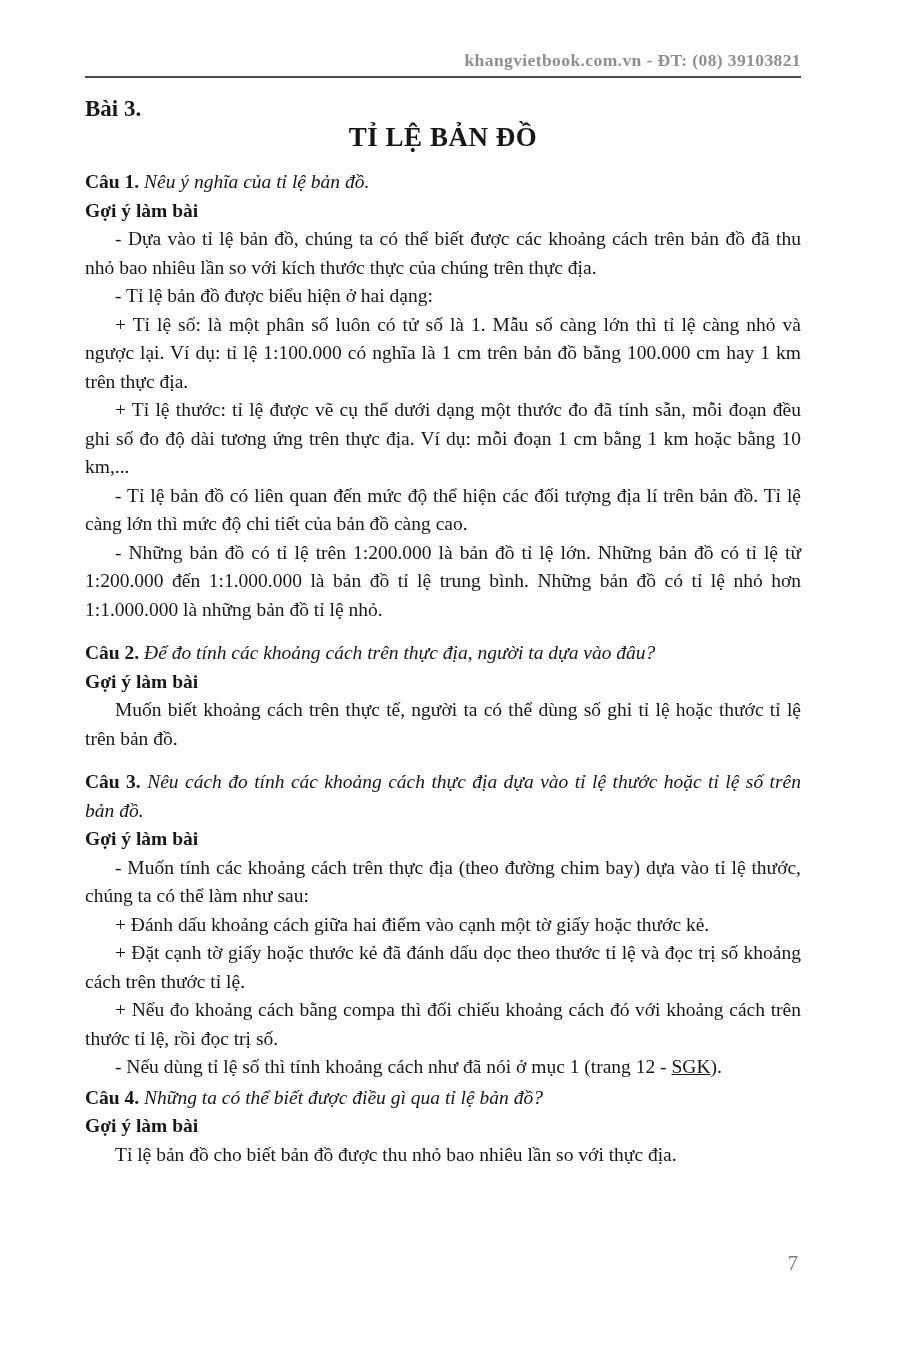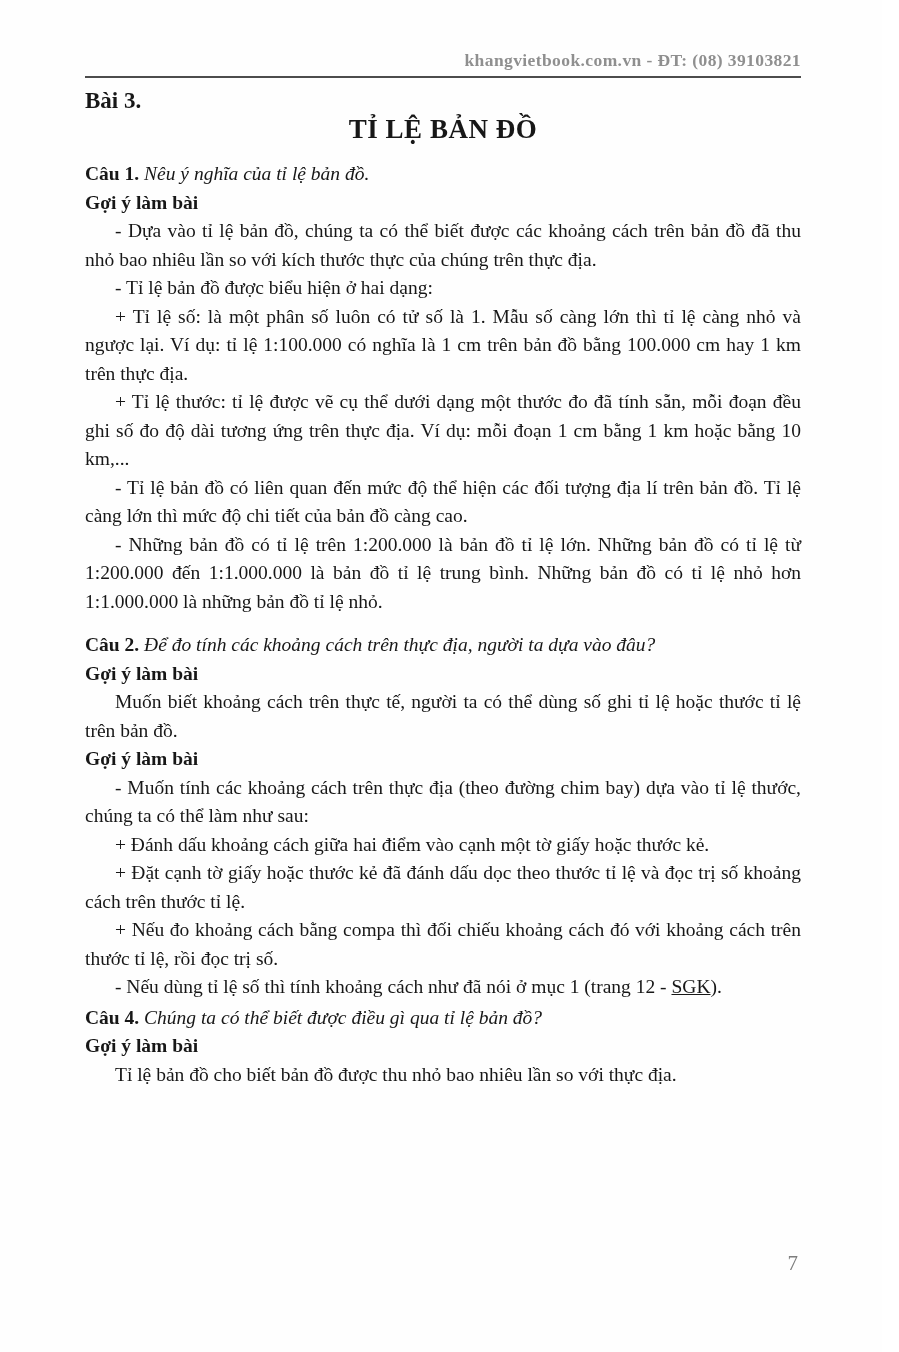--- a/index.html
+++ b/index.html
@@ -22,21 +22,21 @@
     letter-spacing: 0.4px;
   }
   .header-rule {
     border: none;
     border-top: 2.5px solid #4c4c4c;
     margin-top: 5px;
   }
   .lesson-label {
     font-weight: bold;
     font-size: 23px;
-    margin-top: 10px;
+    margin-top: 18px;
   }
   .page-title {
     text-align: center;
     font-weight: bold;
     font-size: 27px;
     letter-spacing: 0.5px;
   }
   .question {
     margin-top: 15px;
     font-size: 19.5px;
@@ -83,26 +83,27 @@
   <p class="para">- Tỉ lệ bản đồ được biểu hiện ở hai dạng:</p>
   <p class="para">+ Tỉ lệ số: là một phân số luôn có tử số là 1. Mẫu số càng lớn thì tỉ lệ càng nhỏ và ngược lại. Ví dụ: tỉ lệ 1:100.000 có nghĩa là 1 cm trên bản đồ bằng 100.000 cm hay 1 km trên thực địa.</p>
   <p class="para">+ Tỉ lệ thước: tỉ lệ được vẽ cụ thể dưới dạng một thước đo đã tính sẵn, mỗi đoạn đều ghi số đo độ dài tương ứng trên thực địa. Ví dụ: mỗi đoạn 1 cm bằng 1 km hoặc bằng 10 km,...</p>
   <p class="para">- Tỉ lệ bản đồ có liên quan đến mức độ thể hiện các đối tượng địa lí trên bản đồ. Tỉ lệ càng lớn thì mức độ chi tiết của bản đồ càng cao.</p>
   <p class="para">- Những bản đồ có tỉ lệ trên 1:200.000 là bản đồ tỉ lệ lớn. Những bản đồ có tỉ lệ từ 1:200.000 đến 1:1.000.000 là bản đồ tỉ lệ trung bình. Những bản đồ có tỉ lệ nhỏ hơn 1:1.000.000 là những bản đồ tỉ lệ nhỏ.</p>
 
   <p class="question"><span class="q-label">Câu 2.</span> <span class="q-text">Để đo tính các khoảng cách trên thực địa, người ta dựa vào đâu?</span></p>
   <p class="hint-heading">Gợi ý làm bài</p>
   <p class="para">Muốn biết khoảng cách trên thực tế, người ta có thể dùng số ghi tỉ lệ hoặc thước tỉ lệ trên bản đồ.</p>
 
+  <p class="question"><span class="q-label">Câu 3.</span> <span class="q-text">Nêu cách đo tính các khoảng cách thực địa dựa vào tỉ lệ thước hoặc tỉ lệ số trên bản đồ.</span></p>
   <p class="hint-heading">Gợi ý làm bài</p>
   <p class="para">- Muốn tính các khoảng cách trên thực địa (theo đường chim bay) dựa vào tỉ lệ thước, chúng ta có thể làm như sau:</p>
   <p class="para">+ Đánh dấu khoảng cách giữa hai điểm vào cạnh một tờ giấy hoặc thước kẻ.</p>
   <p class="para">+ Đặt cạnh tờ giấy hoặc thước kẻ đã đánh dấu dọc theo thước tỉ lệ và đọc trị số khoảng cách trên thước tỉ lệ.</p>
   <p class="para">+ Nếu đo khoảng cách bằng compa thì đối chiếu khoảng cách đó với khoảng cách trên thước tỉ lệ, rồi đọc trị số.</p>
   <p class="para"><span>- Nếu dùng tỉ lệ số thì tính khoảng cách như đã nói ở mục 1 (trang 12 - </span><span class="underline">SGK</span><span>).</span></p>
 
-  <p class="question tight"><span class="q-label">Câu 4.</span> <span class="q-text">Chúng ta có thể biết được điều gì qua tỉ lệ bản đồ?</span></p>
+  <p class="question tight"><span class="q-label">Câu 4.</span> <span class="q-text">Những ta có thể biết được điều gì qua tỉ lệ bản đồ?</span></p>
   <p class="hint-heading">Gợi ý làm bài</p>
   <p class="para">Tỉ lệ bản đồ cho biết bản đồ được thu nhỏ bao nhiêu lần so với thực địa.</p>
 
   <div class="page-number">7</div>
 
 </div>
 
 </body></html>

